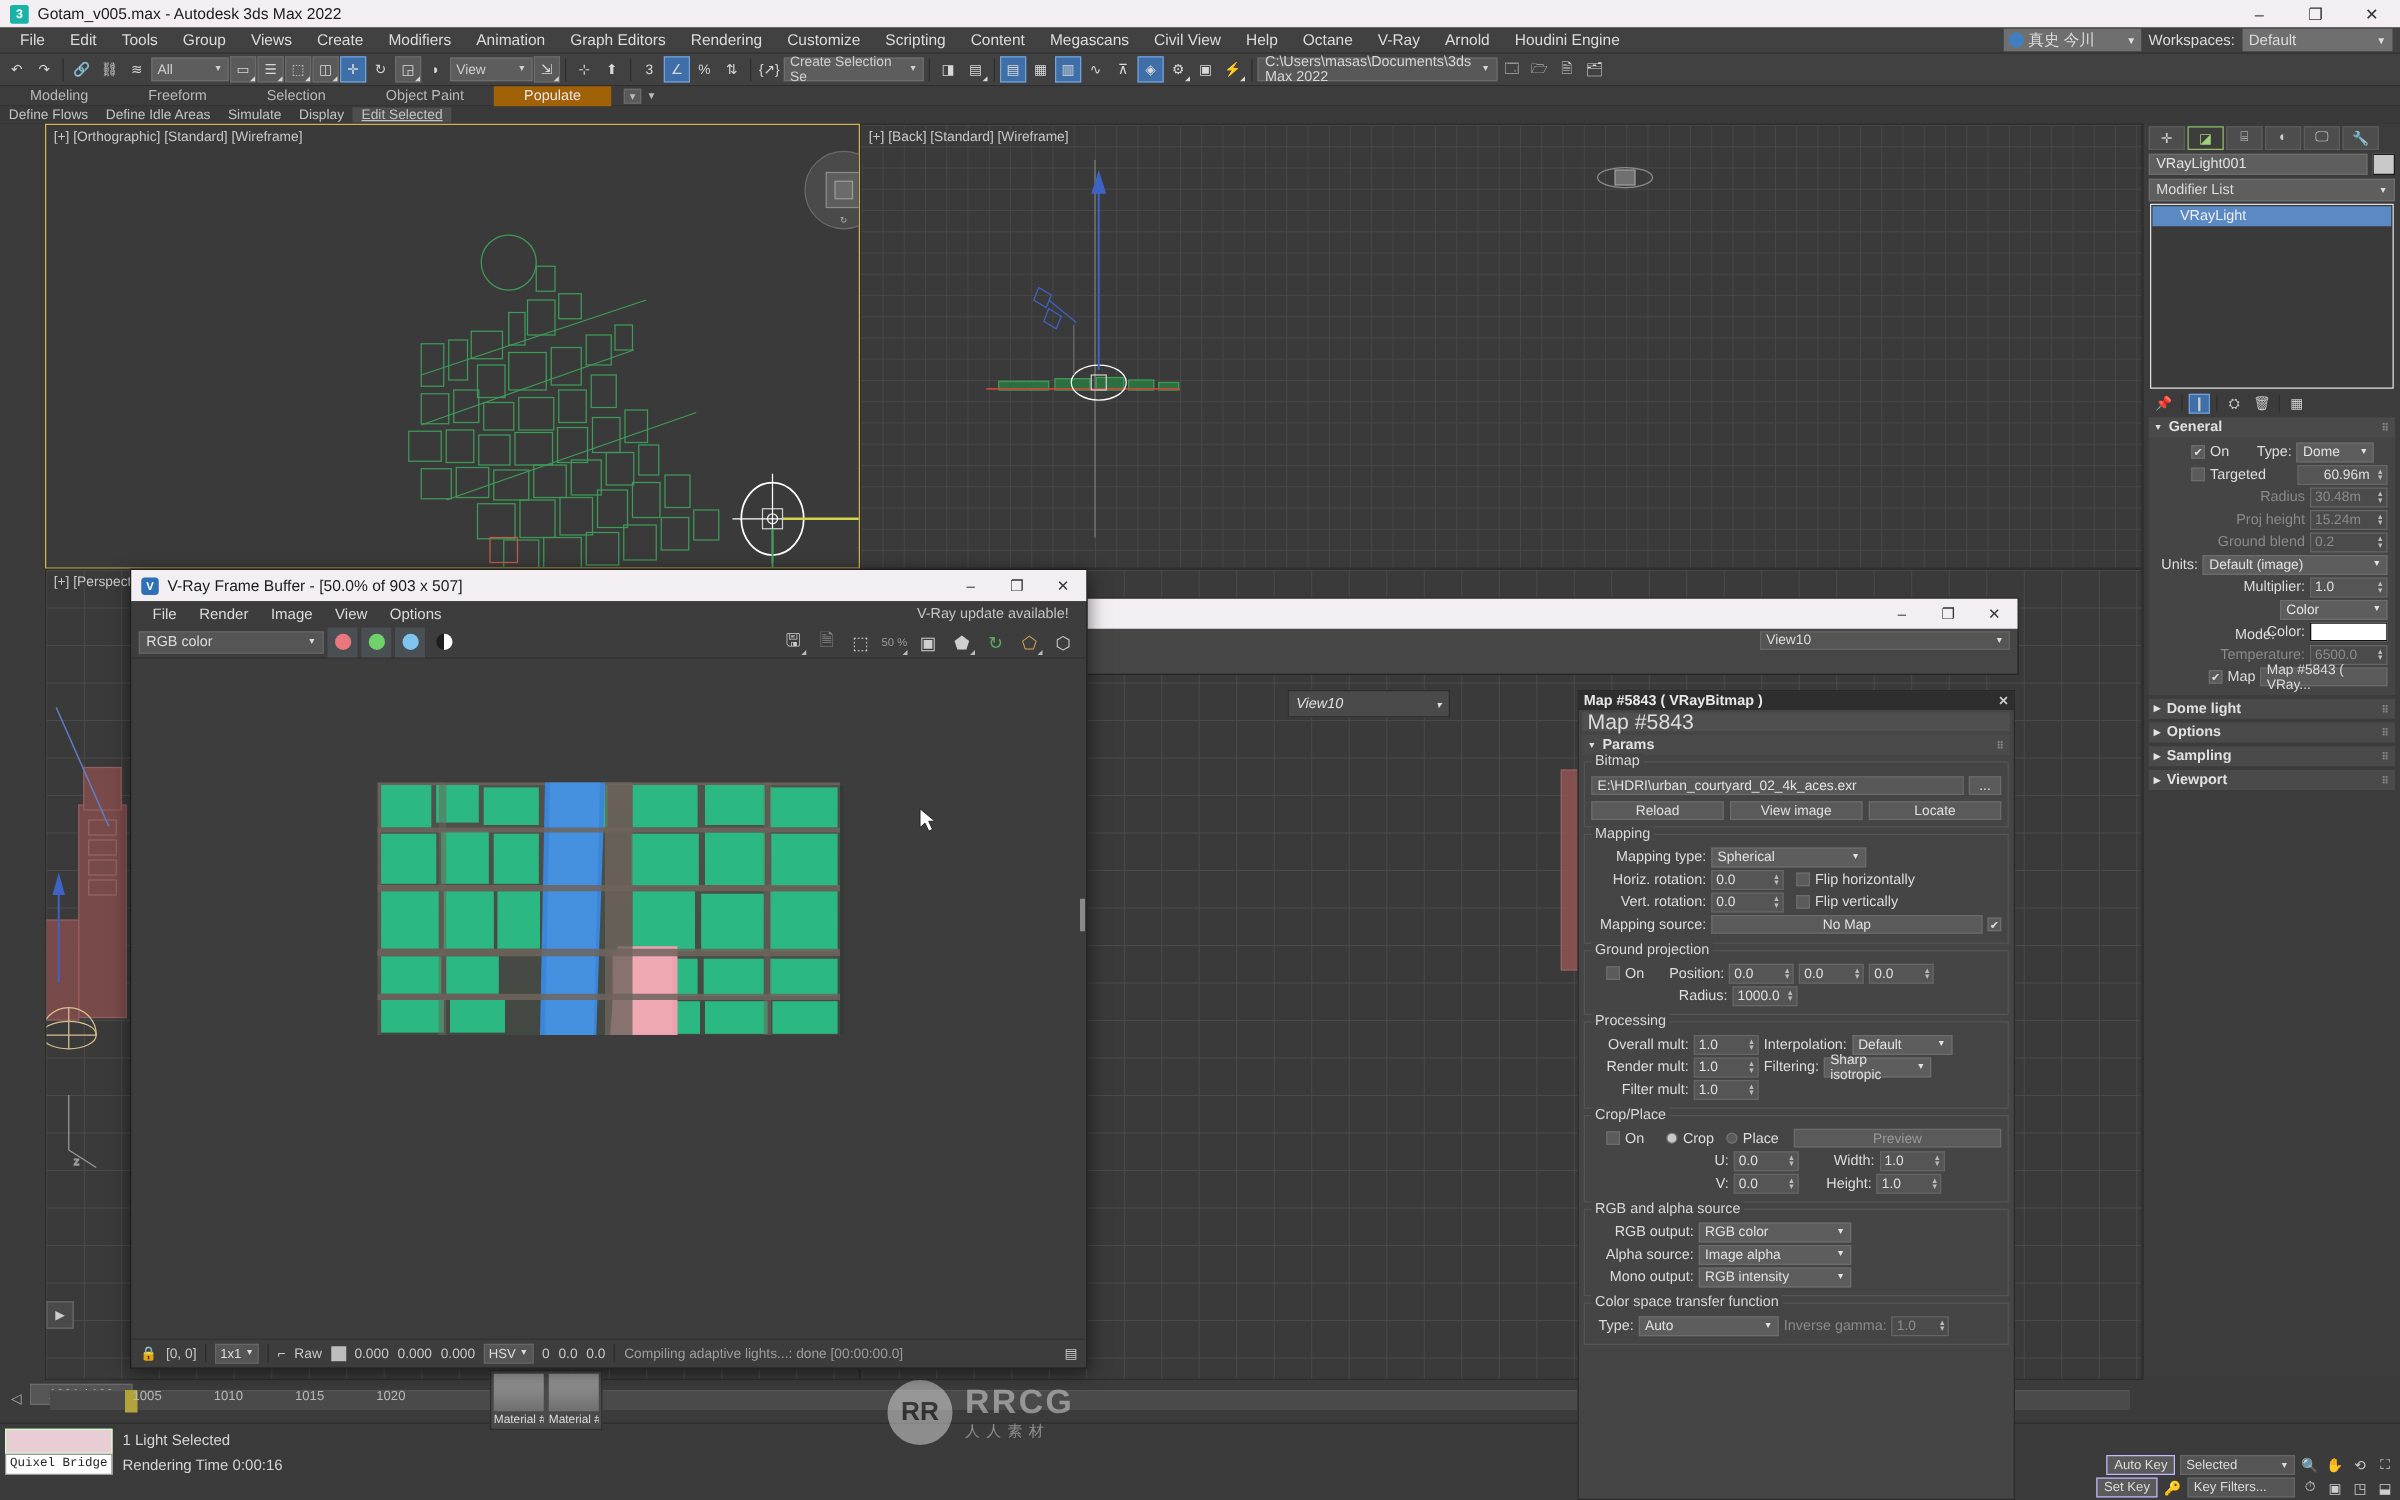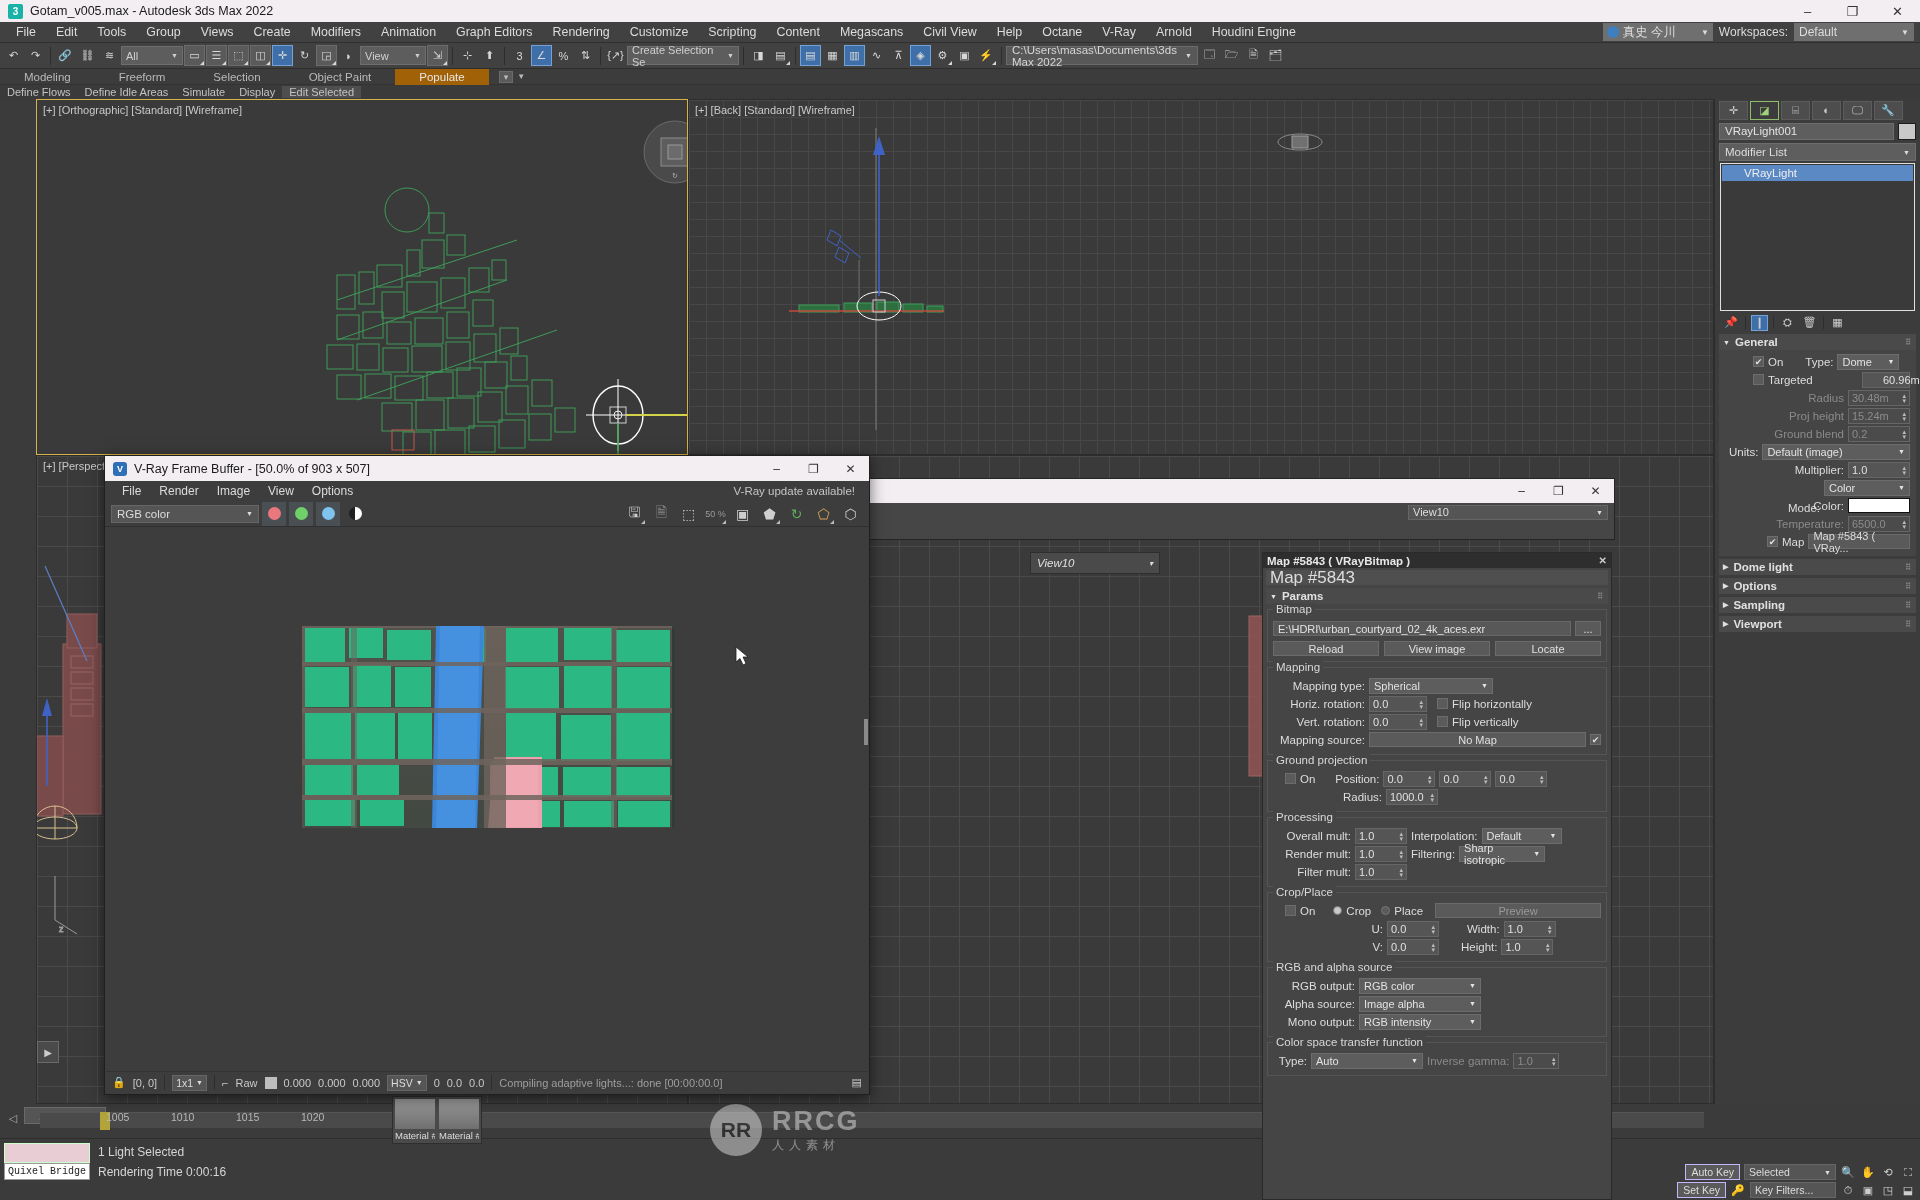--- a/index.html
+++ b/index.html
@@ -57,21 +57,21 @@
   .path-combo .cv{margin-left:auto;font-size:7px;padding-left:8px;}
 
   
   .ribbon{height:16px;background:#3c3c3c;display:flex;align-items:center;
      font-size:11.5px;color:#b9b9b9;border-bottom:1px solid #333;}
   .ribbon .rt{padding:0 24px;height:16px;line-height:16px;}
   .ribbon .rt.sel{background:#a16207;color:#e6e6e6;}
   .ribbon2{height:15px;background:#3a3a3a;display:flex;align-items:center;
      font-size:11px;color:#c3c3c3;border-bottom:1px solid #2c2c2c;}
   .ribbon2 .rt{padding:0 7px;}
-  .ribbon2 .rt.sel{background:#4e4e4e;}
+  .ribbon2 .rt.sel{background:#4e4e4e;text-decoration:underline;}
 
   
   .vp-area{position:absolute; left:0; top:99px; right:206px; bottom:96px;
      background:#3b3b3b;}
   .vp{position:absolute;background:#3a3a3a;overflow:hidden;}
   .vp-label{position:absolute;left:6px;top:4px;font-size:11px;color:#c9c9c9;
       z-index:5;}
   .vp.active{border:1px solid #d6b24a;}
   .vp.plain{border:1px solid #2d2d2d;}
   .grid-bg{
@@ -584,21 +584,21 @@
             <span class="lbl" style="margin-left:18px;">Type:</span>
             <div class="ddn" style="width:62px;">
               <span>Dome</span>
               <span class="cv">▼</span>
             </div>
           </div>
           <div class="row">
             <div style="width:24px"></div>
             <div class="cbx off">✔</div>
             <span class="lbl">Targeted</span>
-            <div class="spin" style="width:48px;margin-left:auto;padding-left:20px;">
+            <div class="spin" style="width:72px;margin-left:auto;padding-left:20px;">
               <span>60.96m</span>
               <span class="arrows">
                   <span>▴</span>
                   <span>▾</span>
                 </span>
             </div>
           </div>
           <div class="row">
             <span class="lbl dim" style="margin-left:auto;">Radius</span>
             <div class="spin dis" style="width:62px;">

